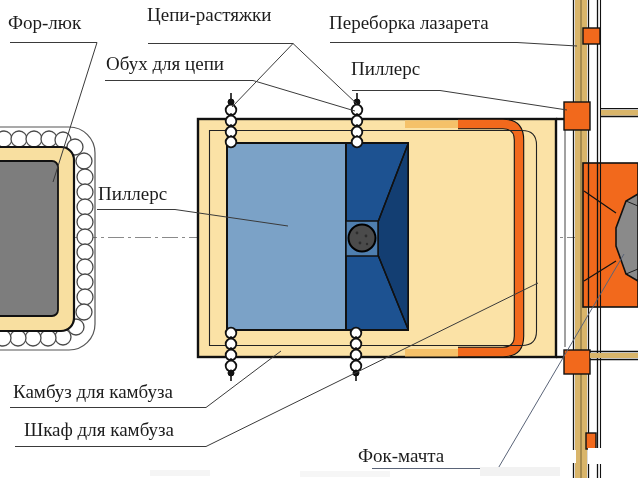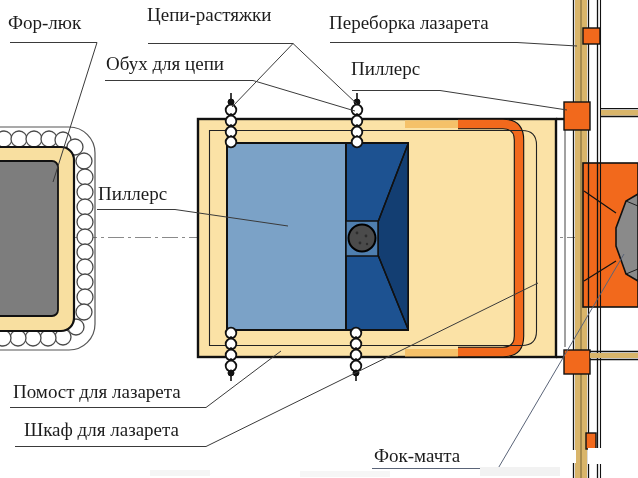--- a/index.html
+++ b/index.html
@@ -196,16 +196,16 @@
     <rect x="300" y="471" width="90" height="6" fill="#f6f6f6"></rect>
   </g>
 </svg>
 
   <div class="label" style="left:8px;top:12px">Фор-люк</div>
   <div class="label" style="left:147px;top:4px">Цепи-растяжки</div>
   <div class="label" style="left:106px;top:53px">Обух для цепи</div>
   <div class="label" style="left:329px;top:12px">Переборка лазарета</div>
   <div class="label" style="left:351px;top:58px">Пиллерс</div>
   <div class="label" style="left:98px;top:183px">Пиллерс</div>
-  <div class="label" style="left:13px;top:381px">Помост для лазарета</div>
-  <div class="label" style="left:24px;top:419px">Шкаф для лазарета</div>
-  <div class="label" style="left:374px;top:445px">Фок-мачта</div>
+  <div class="label" style="left:13px;top:381px">Камбуз для камбуза</div>
+  <div class="label" style="left:24px;top:419px">Шкаф для камбуза</div>
+  <div class="label" style="left:358px;top:445px">Фок-мачта</div>
 </div>
 
 </body></html>

